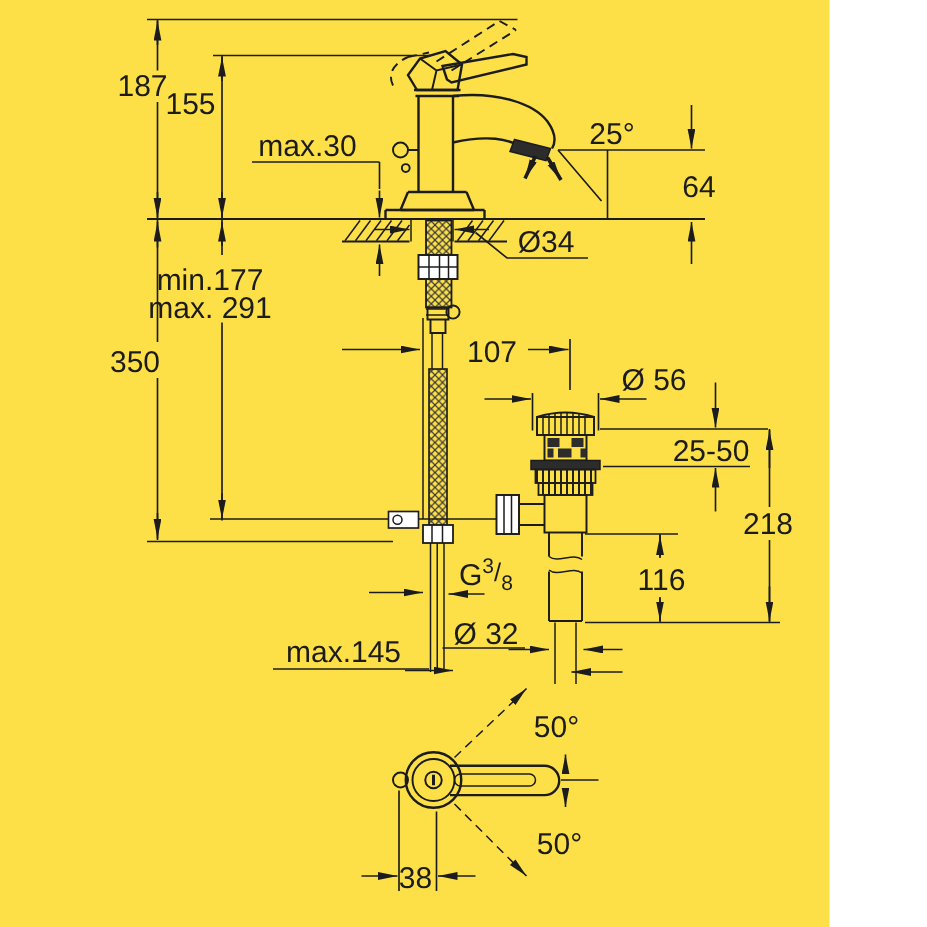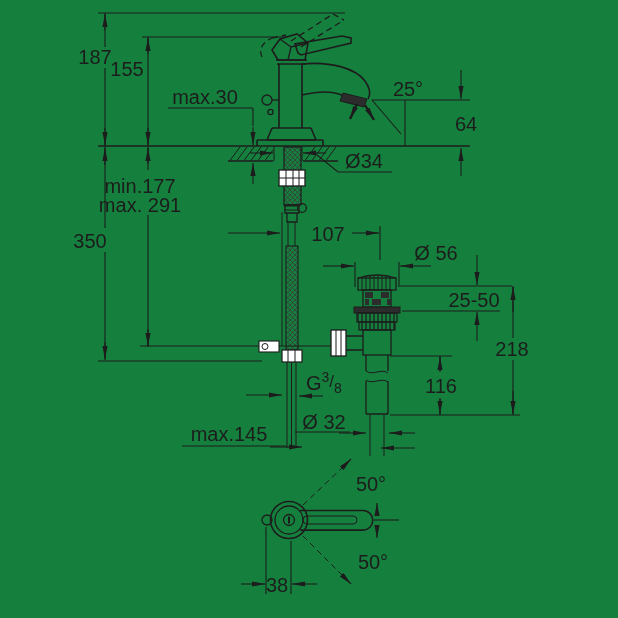--- a/index.html
+++ b/index.html
@@ -1,16 +1,16 @@
 <!DOCTYPE html>
 <html><head>
 <meta charset="utf-8">
 <style>
   html,body{margin:0;padding:0;background:#ffffff;}
-  .stage{position:relative;width:618px;height:618px;background:#15803d;overflow:hidden;text-align:center;}
+  .stage{position:relative;width:553px;height:618px;background:#fde047;overflow:hidden;text-align:center;}
   svg{display:block;}
   .dim{stroke:#1c1c1c;stroke-width:1.1;fill:none;}
   .thin{stroke:#1c1c1c;stroke-width:1;fill:none;}
   .obj{stroke:#1c1c1c;stroke-width:1.6;fill:none;}
   .obj2{stroke:#1c1c1c;stroke-width:1.3;fill:none;}
   .dash{stroke-dasharray:6 4;}
   .spray{stroke:#1c1c1c;stroke-width:2.4;fill:none;}
   .lbl{font-family:"Liberation Sans","DejaVu Sans",sans-serif;font-size:20px;fill:#1c1c1c;}
   .lblm{text-anchor:middle;}
 </style>

